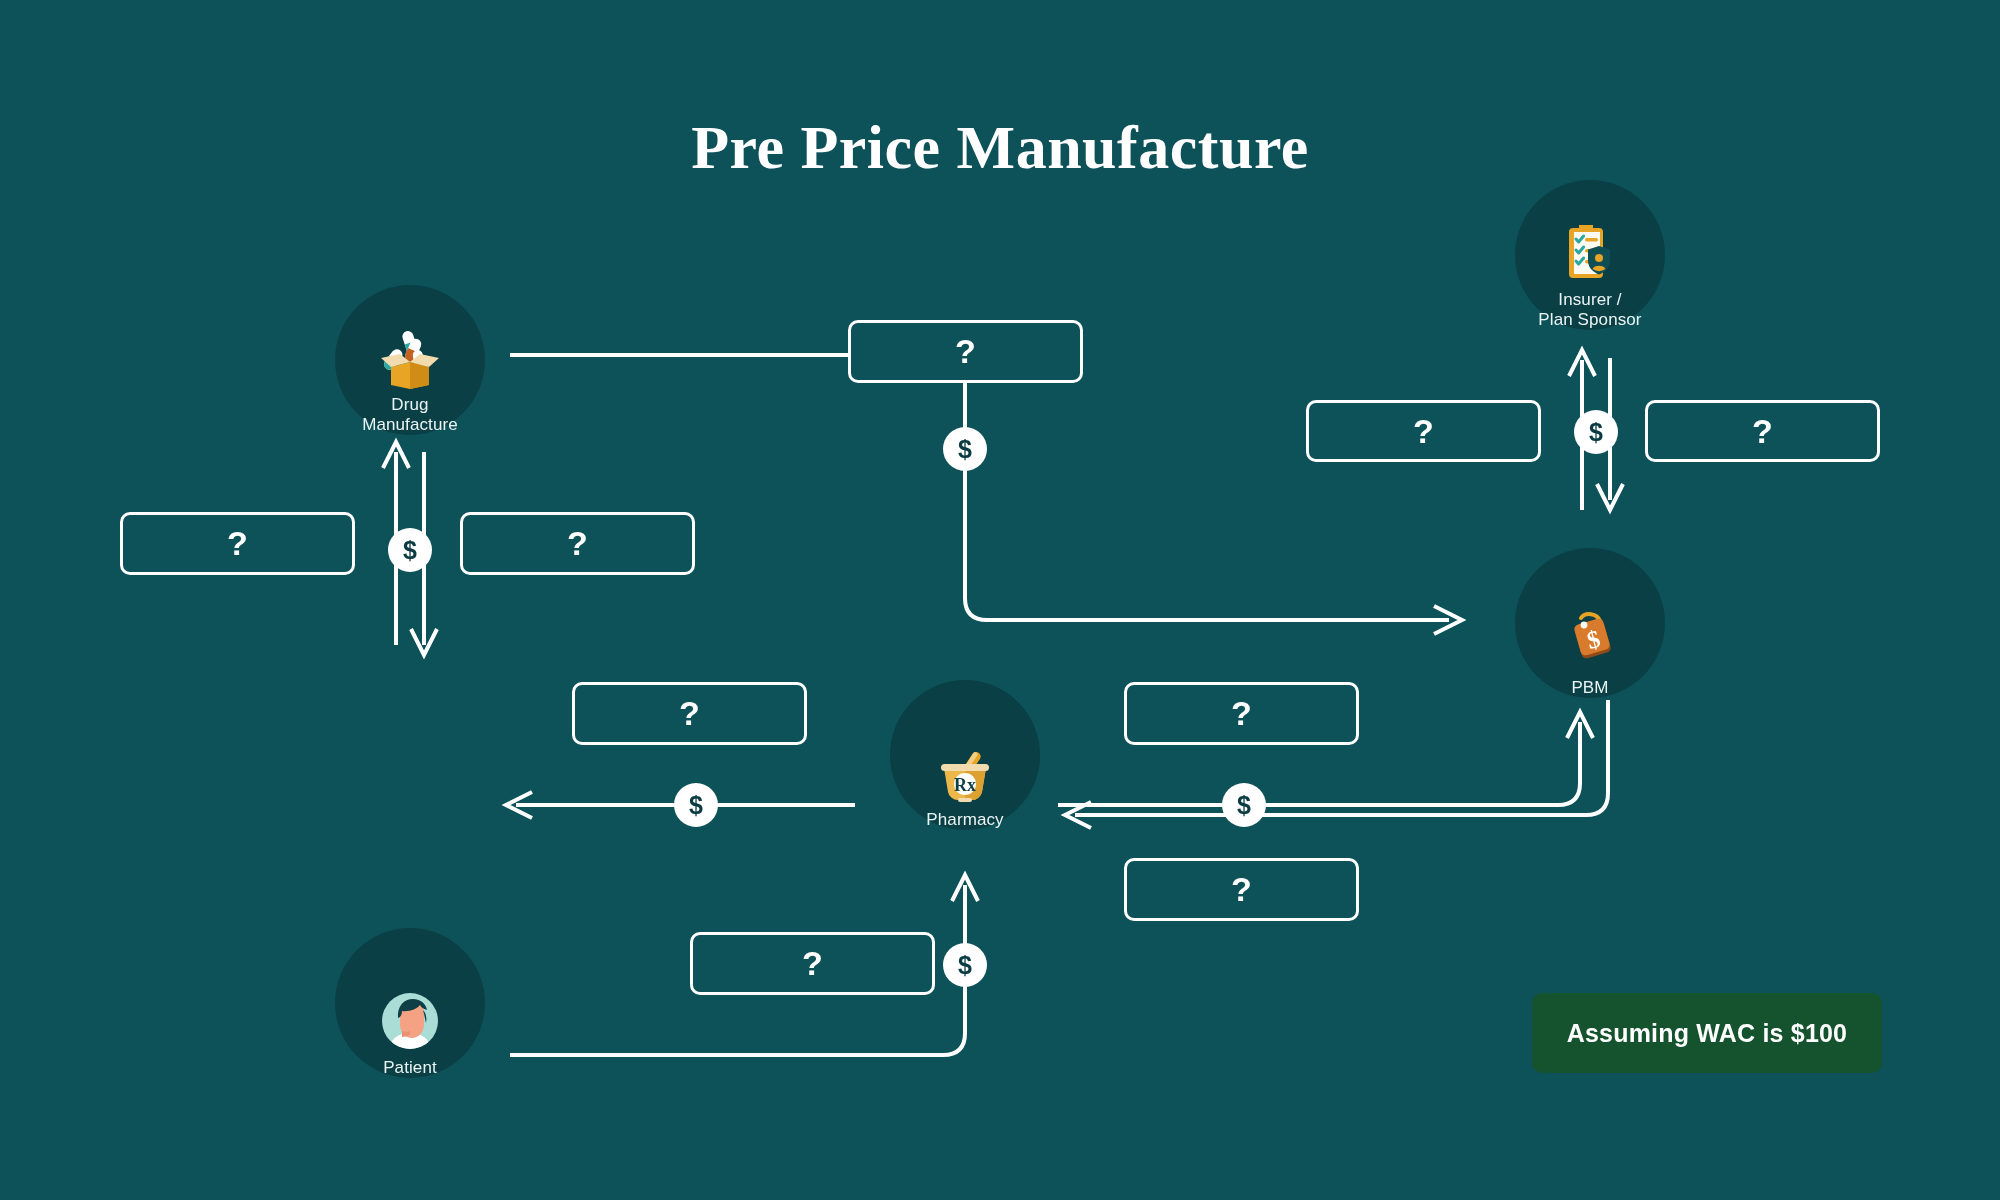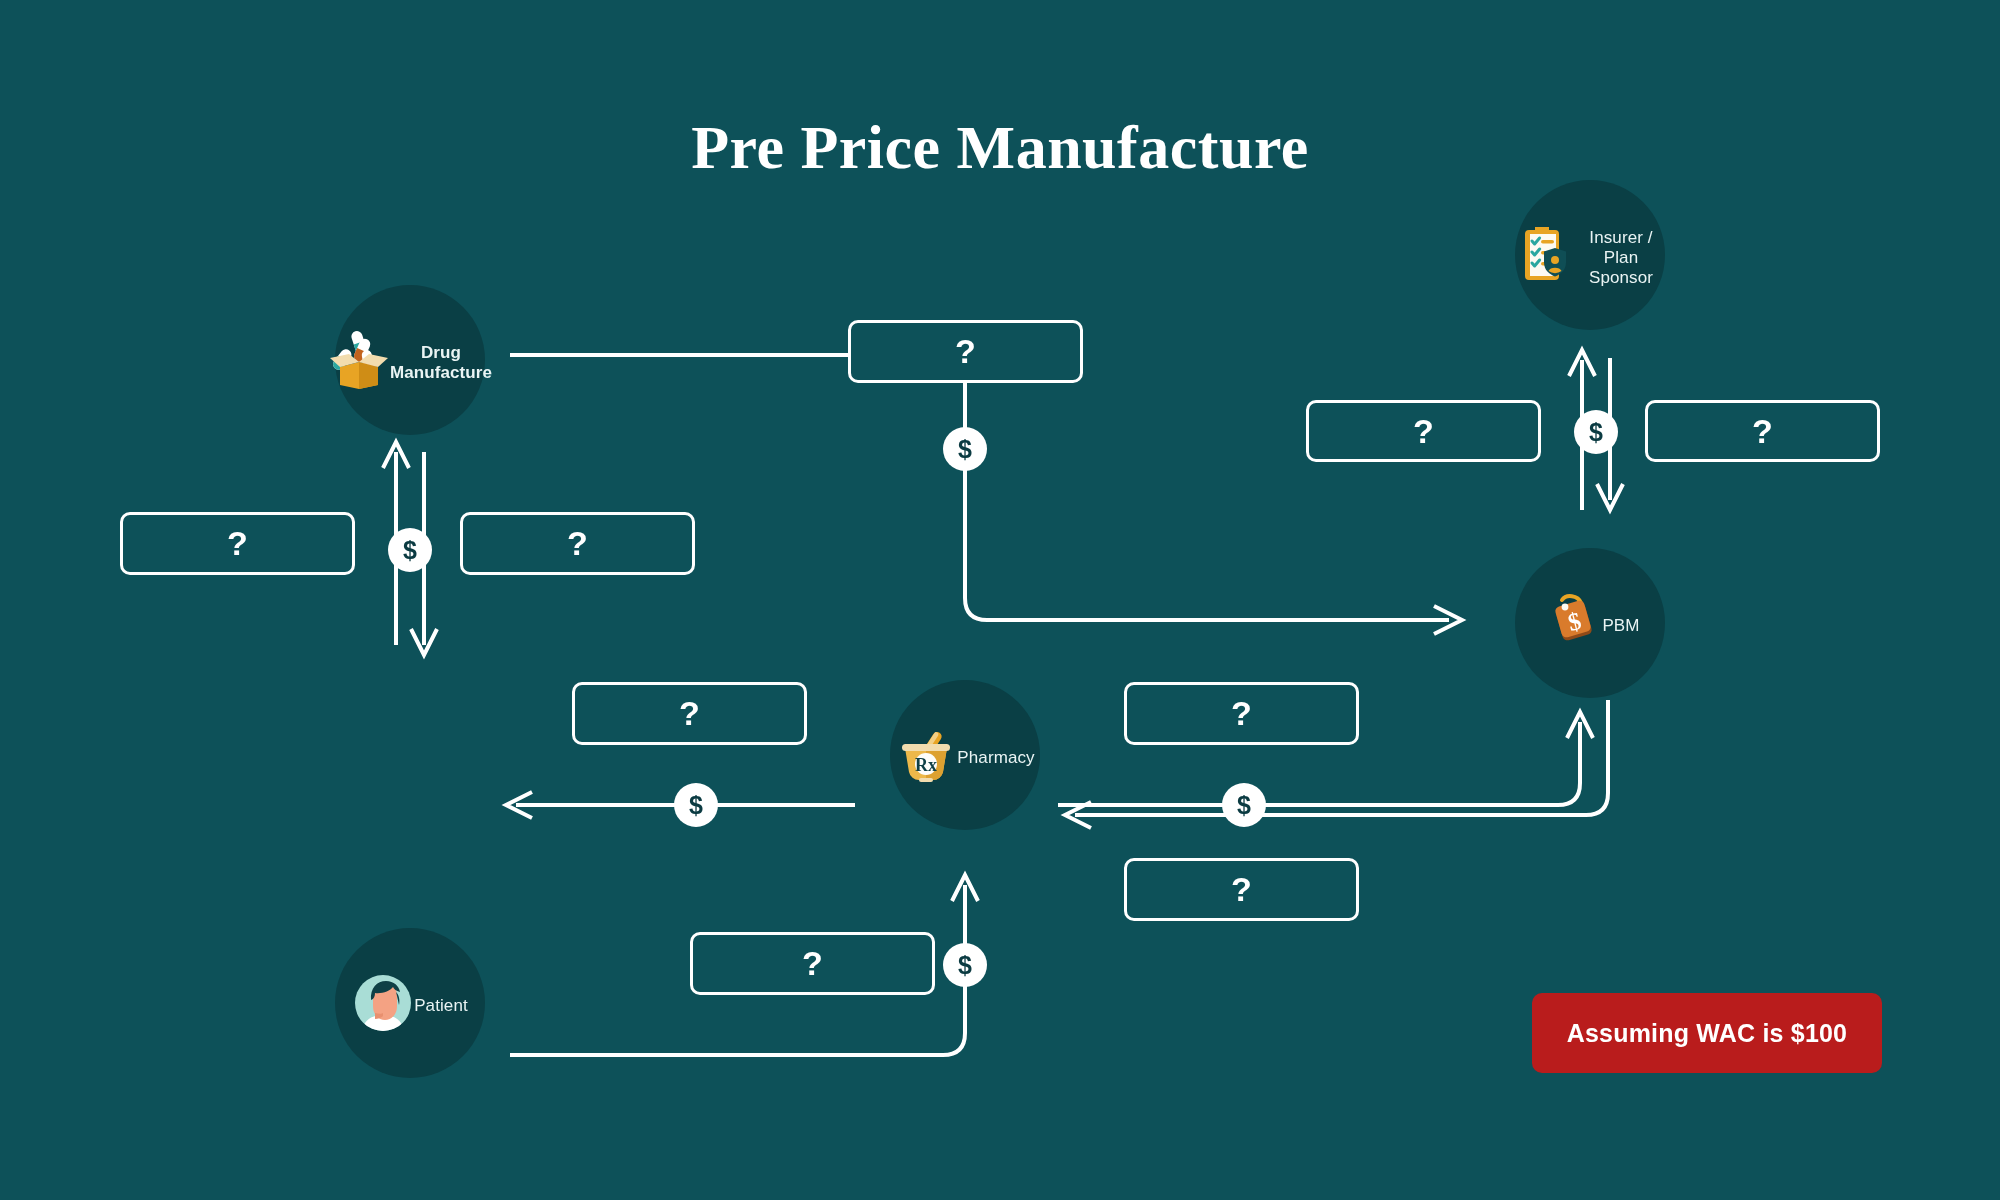--- a/index.html
+++ b/index.html
@@ -22,23 +22,23 @@
     letter-spacing: 0.5px;
     color: #ffffff;
   }
 
   
   .node {
     position: absolute;
     border-radius: 50%;
     background: #0a3f45;
     display: flex;
-    flex-direction: row;
-    align-items: center;
-    justify-content: center;
+    flex-direction: column;
+    align-items: center;
+    justify-content: flex-end;
     color: #ffffff;
   }
   .node .glyph { display: block; line-height: 0; }
   .node .label {
     margin-top: 6px;
     font-size: 17px;
     line-height: 1.17;
     text-align: center;
     color: #eaf4f4;
     white-space: pre-line;
@@ -71,21 +71,21 @@
     justify-content: center;
     font-size: 25px;
     font-weight: bold;
     line-height: 1;
     z-index: 6;
   }
 
   
   .wac-note {
     position: absolute;
-    background: #b91c1c;
+    background: #14532d;
     border-radius: 10px;
     color: #ffffff;
     font-size: 25px;
     font-weight: bold;
     display: flex;
     align-items: center;
     justify-content: center;
     letter-spacing: .2px;
   }
 
@@ -123,21 +123,21 @@
     <path d="M1058,805 L1558,805 Q1580,805 1580,783 L1580,722"></path>
     <path d="M1567,738 L1580,712 L1593,738" stroke-width="4"></path>
 
     <path d="M1608,700 L1608,793 Q1608,815 1586,815 L1075,815"></path>
     <path d="M1091,802 L1065,815 L1091,828" stroke-width="4"></path>
 
     <path d="M510,1055 L943,1055 Q965,1055 965,1033 L965,885"></path>
     <path d="M952,901 L965,875 L978,901" stroke-width="4"></path>
   </svg>
 
-  <div class="node" style="left:335px; top:285px; width:150px; height:150px;font-weight:bold;">
+  <div class="node" style="left:335px; top:285px; width:150px; height:150px;">
     <span class="glyph">
       <svg width="62" height="58" viewBox="0 0 62 58">
         <g transform="translate(22,2) rotate(-18)">
           <rect x="0" y="0" width="11" height="24" rx="5.5" fill="#ffffff"></rect>
           <path d="M0,12 h11 v6.5 a5.5,5.5 0 0 1 -11,0 z" fill="#2aa7a0"></path>
         </g>
         <g transform="translate(34,6) rotate(24)">
           <rect x="0" y="0" width="11" height="24" rx="5.5" fill="#ffffff"></rect>
           <path d="M0,12 h11 v6.5 a5.5,5.5 0 0 1 -11,0 z" fill="#c2631f"></path>
         </g>

